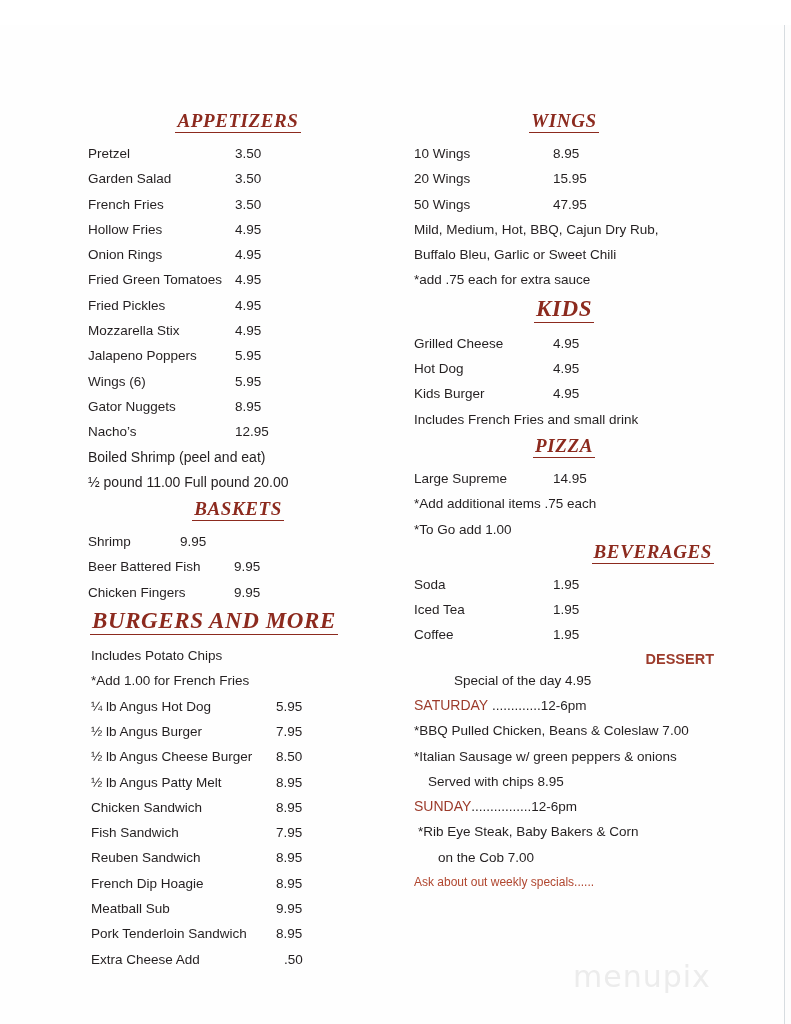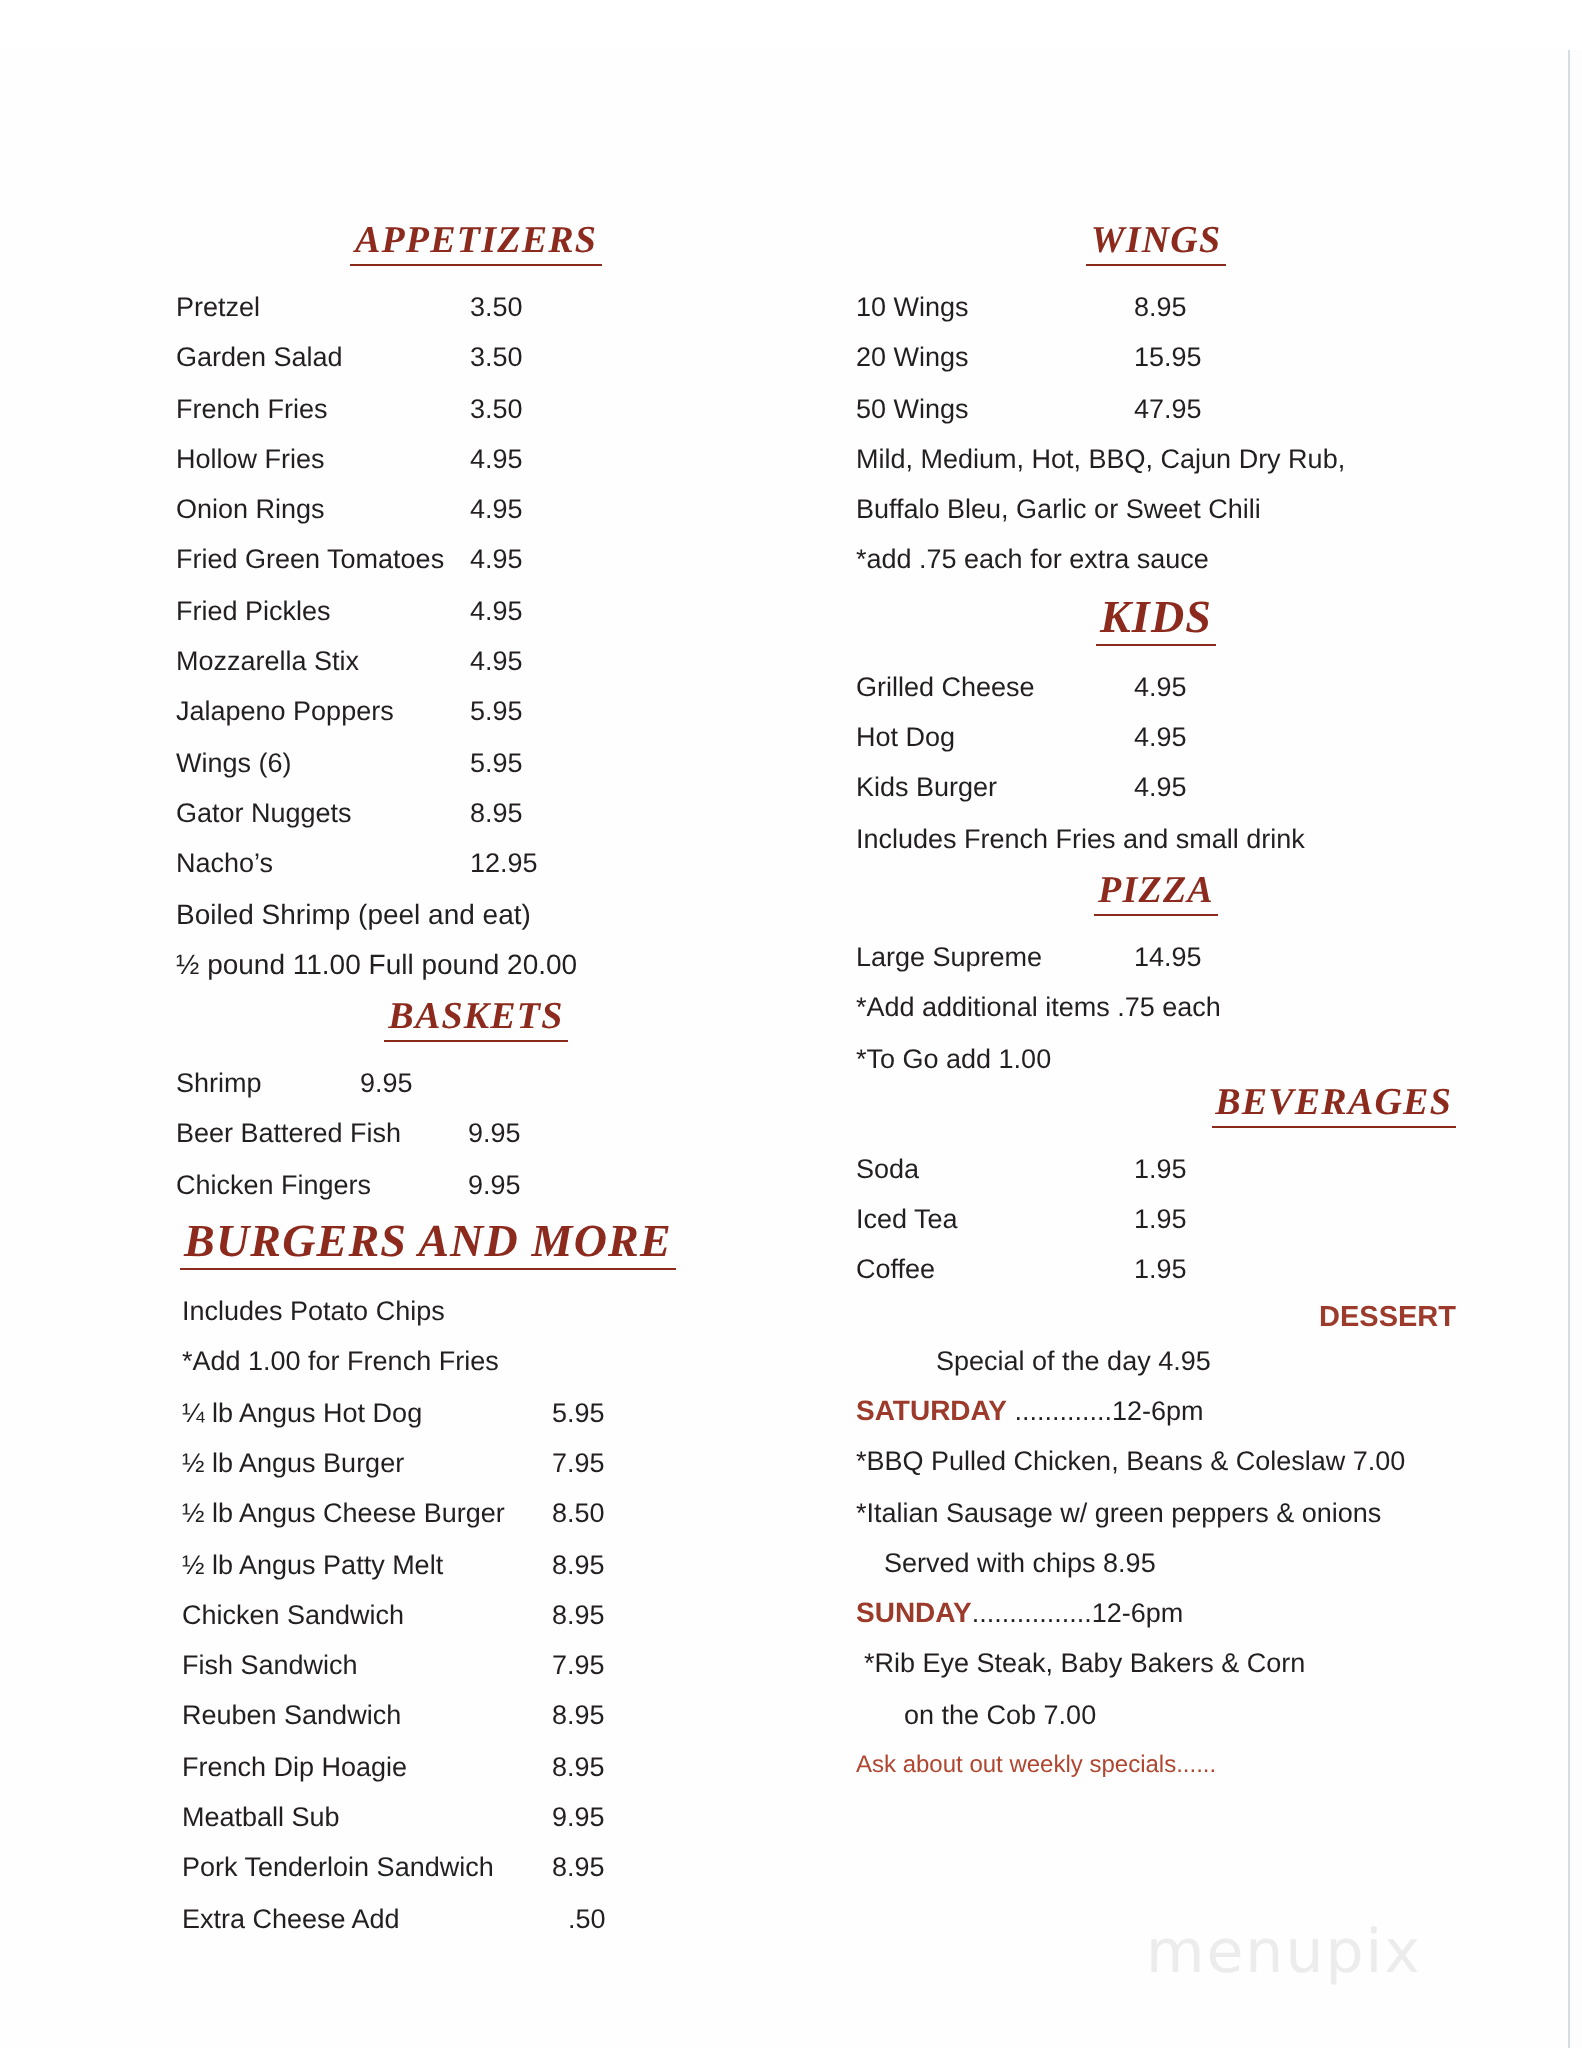--- a/index.html
+++ b/index.html
@@ -37,21 +37,21 @@
     width: 6px;
     height: 1024px;
     background: #fdfdfd;
   }
 
   .col {
     position: absolute;
     top: 86px;
   }
   #col-left  { left: 88px;  width: 300px; }
-  #col-right { left: 428px; width: 300px; }
+  #col-right { left: 414px; width: 300px; }
 
   
   .head-script {
     font-family: "Liberation Serif", serif;
     font-style: italic;
     font-weight: bold;
     color: #8c2a1e;
     text-align: center;
     letter-spacing: .6px;
     margin: 0;
@@ -110,21 +110,21 @@
     white-space: nowrap;
   }
   .note.indent { padding-left: 3px; }
 
   .spec-day {
     font-size: 13.5px;
     line-height: 25.3px;
     white-space: nowrap;
   }
   .spec-day .day {
-    font-weight: bold;
+    font-weight: normal;
     color: #9c3b2b;
     font-size: 14px;
   }
   .spec-line {
     font-size: 13.5px;
     line-height: 25.3px;
     white-space: nowrap;
   }
   .spec-line.sub { padding-left: 14px; }
   .ask {

